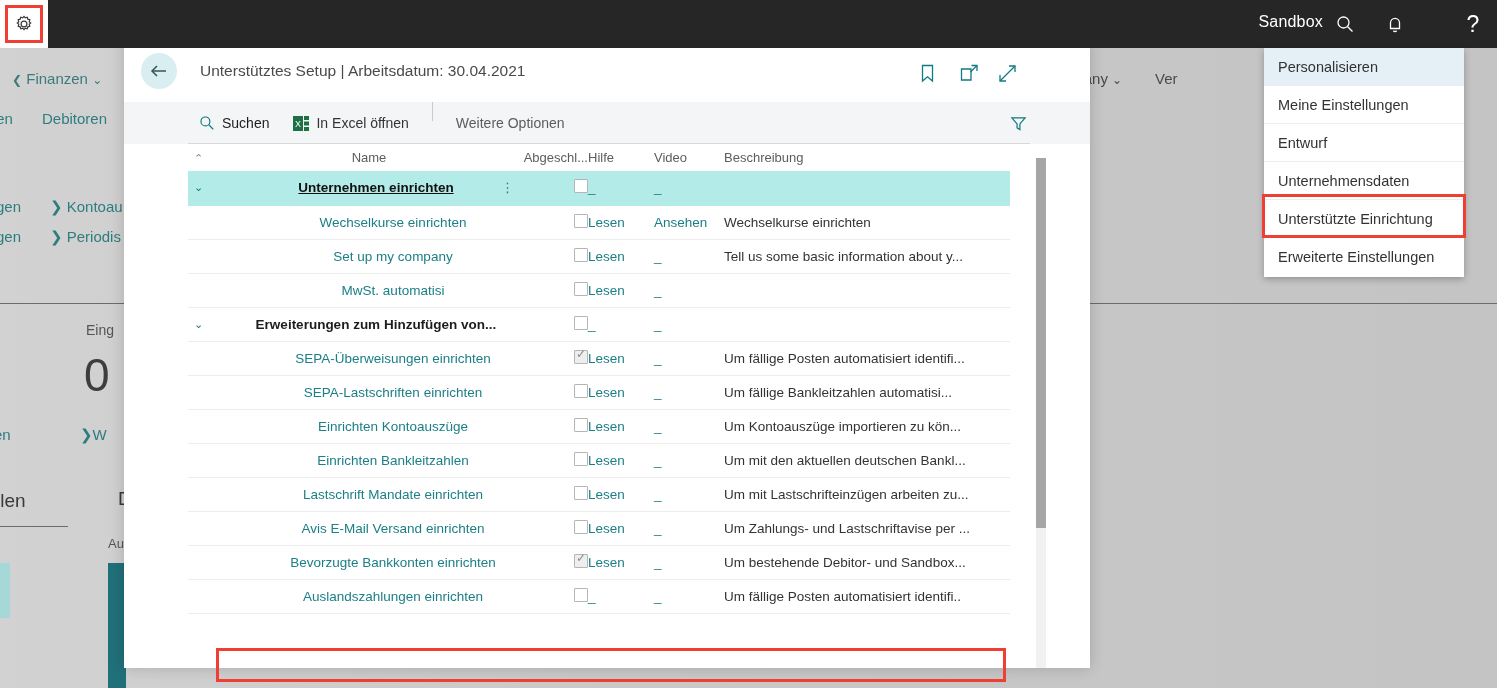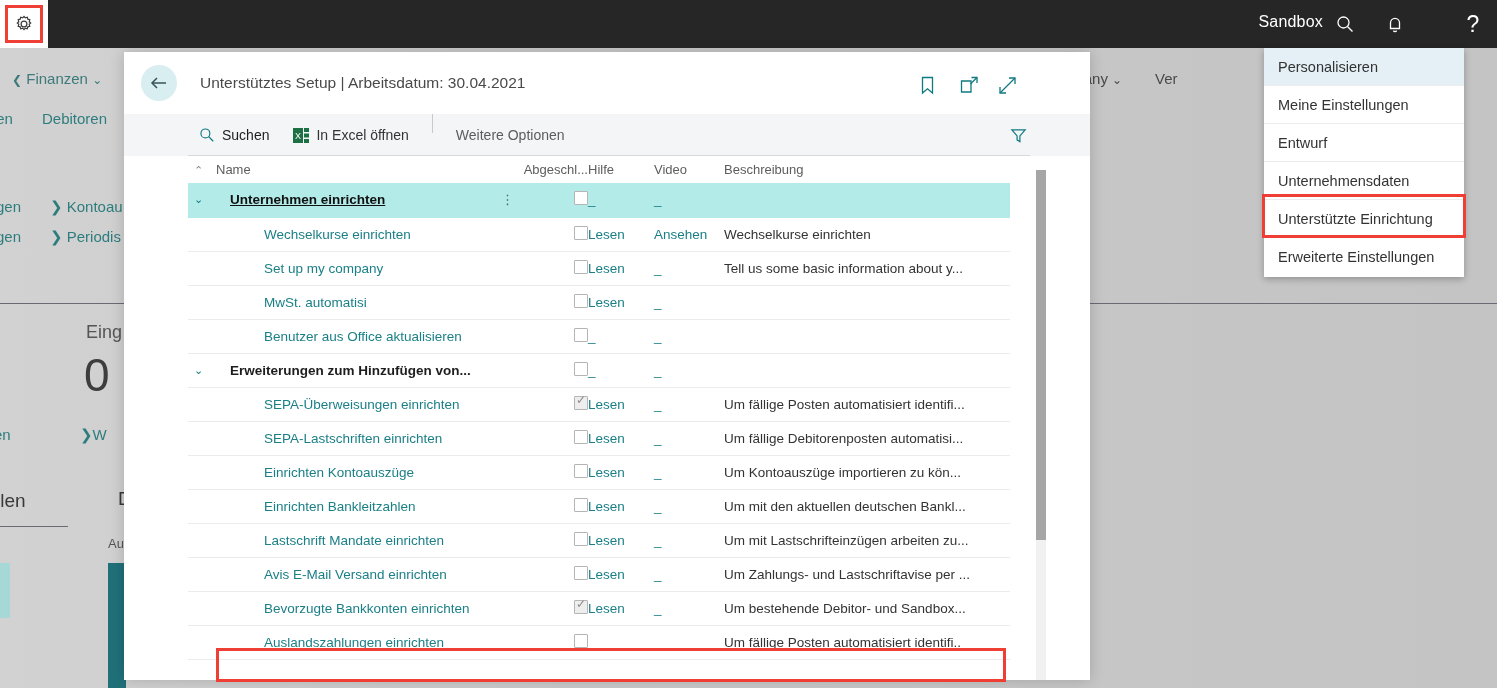--- a/index.html
+++ b/index.html
@@ -72,21 +72,21 @@
   }
   .menu-item:last-child{ border-bottom:none; }
   .menu-item.sel{ background:#e4eff6; }
   #menu-hl{
     position:absolute; left:1262px; top:194px; width:204px; height:44px;
     border:3px solid #ef3e33; z-index:70; pointer-events:none;
   }
 
   
   #dialog{
-    position:absolute; left:124px; top:52px; width:966px; height:628px;
+    position:absolute; left:124px; top:40px; width:966px; height:628px;
     background:#5eead4; z-index:30;
     box-shadow:0 0 14px rgba(0,0,0,.18);
     overflow:hidden;
   }
   #dlg-head{ position:relative; height:62px; background:#ffffff; }
   #back-btn{
     position:absolute; left:17px; top:13px; width:36px; height:36px;
     border-radius:50%; background:#d9eef0;
     display:flex; align-items:center; justify-content:center;
     color:#33535a;
@@ -131,21 +131,21 @@
     padding-left:64px; padding-right:60px;
   }
   table{ border-collapse:collapse; width:822px; table-layout:fixed; }
   th{
     font-weight:400; font-size:13px; color:#5d5d5d; text-align:left;
     height:27px; padding:0; vertical-align:middle;
   }
   td{ padding:0; height:34px; font-size:13.5px; vertical-align:middle;
       border-bottom:1px solid #ececec; }
   .c-exp{  width:28px; }
-  .c-name{ width:306px; }
+  .c-name{ width:306px;text-align:center; }
   .c-done{ width:66px;text-align:right; }
   .c-help{ width:66px; }
   .c-vid{  width:70px; }
   .c-desc{ width:286px; }
 
   .exp-chev{ color:#0f7a80; font-size:11px; display:block; text-align:left; padding-left:6px;}
   .sortcaret{ color:#8a8a8a; font-size:11px; padding-left:6px; }
 
   .rowname{ color:#1a7f86; white-space:nowrap; overflow:hidden;
             text-overflow:ellipsis; display:block; }
@@ -197,21 +197,21 @@
     <span class="chev">⌄</span>
   </div>
   <div class="bg-navrow bg-teal" style="left:-8px; top:62px;"><span>ten</span></div>
   <div class="bg-navrow bg-teal" style="left:42px; top:62px;"><span>Debitoren</span></div>
   <div class="bg-navrow bg-teal" style="left:-4px; top:150px;"><span>gen</span></div>
   <div class="bg-navrow bg-teal" style="left:50px; top:150px;">❯ <span>Kontoau</span></div>
   <div class="bg-navrow bg-teal" style="left:-4px; top:180px;"><span>gen</span></div>
   <div class="bg-navrow bg-teal" style="left:50px; top:180px;">❯ <span>Periodis</span></div>
 
   <div class="bg-divline" style="left:0; top:255px; width:124px;"></div>
-  <div class="bg-navrow" style="left:86px; top:274px; color:#555; font-size:18px;"><span>Eing</span></div>
+  <div class="bg-navrow" style="left:86px; top:274px; color:#555; font-size:14px;"><span>Eing</span></div>
   <div class="bg-bigzero" style="left:84px; top:300px;"><span>0</span></div>
   <div class="bg-navrow bg-teal" style="left:80px; top:378px;">❯<span>W</span></div>
   <div class="bg-navrow bg-teal" style="left:-6px; top:378px;"><span>en</span></div>
   <div class="bg-navrow" style="left:-4px; top:442px; font-size:19px; color:#3a3a3a;"><span>llen</span></div>
   <div class="bg-navrow" style="left:118px; top:440px; font-size:19px; color:#3a3a3a;"><span>D</span></div>
   <div class="bg-divline" style="left:0; top:478px; width:68px;"></div>
   <div class="bg-navrow" style="left:108px; top:488px; font-size:13px; color:#555;"><span>Au</span></div>
   <div class="bg-tile" style="left:0px; top:515px; width:10px; height:55px; background:#a7d8d8;"></div>
   <div class="bg-tile" style="left:108px; top:515px; width:18px; height:173px;"></div>
 
@@ -380,32 +380,20 @@
             <td class="c-name namecell">
               <span class="rowname">MwSt. automatisi</span>
             </td>
             <td class="c-done"><span class="cb"></span></td>
             <td class="c-help"><span class="link">Lesen</span></td>
             <td class="c-vid"><span class="dash">_</span></td>
             <td class="c-desc">
               <span class="desc"></span>
             </td>
           </tr>
-          <tr class="lvl2">
-            <td class="c-exp"></td>
-            <td class="c-name namecell">
-              <span class="rowname">Benutzer aus Office aktualisieren</span>
-            </td>
-            <td class="c-done"><span class="cb"></span></td>
-            <td class="c-help"><span class="dash">_</span></td>
-            <td class="c-vid"><span class="dash">_</span></td>
-            <td class="c-desc">
-              <span class="desc"></span>
-            </td>
-          </tr>
           <tr class="lvl1">
             <td class="c-exp">
               <span class="exp-chev">⌄</span>
             </td>
             <td class="c-name namecell">
               <span class="rowname">Erweiterungen zum Hinzufügen von...</span>
             </td>
             <td class="c-done"><span class="cb"></span></td>
             <td class="c-help"><span class="dash">_</span></td>
             <td class="c-vid"><span class="dash">_</span></td>
@@ -427,21 +415,21 @@
           </tr>
           <tr class="lvl2">
             <td class="c-exp"></td>
             <td class="c-name namecell">
               <span class="rowname">SEPA-Lastschriften einrichten</span>
             </td>
             <td class="c-done"><span class="cb"></span></td>
             <td class="c-help"><span class="link">Lesen</span></td>
             <td class="c-vid"><span class="dash">_</span></td>
             <td class="c-desc">
-              <span class="desc">Um fällige Debitorenposten automatisi...</span>
+              <span class="desc">Um fällige Bankleitzahlen automatisi...</span>
             </td>
           </tr>
           <tr class="lvl2">
             <td class="c-exp"></td>
             <td class="c-name namecell">
               <span class="rowname">Einrichten Kontoauszüge</span>
             </td>
             <td class="c-done"><span class="cb"></span></td>
             <td class="c-help"><span class="link">Lesen</span></td>
             <td class="c-vid"><span class="dash">_</span></td>

